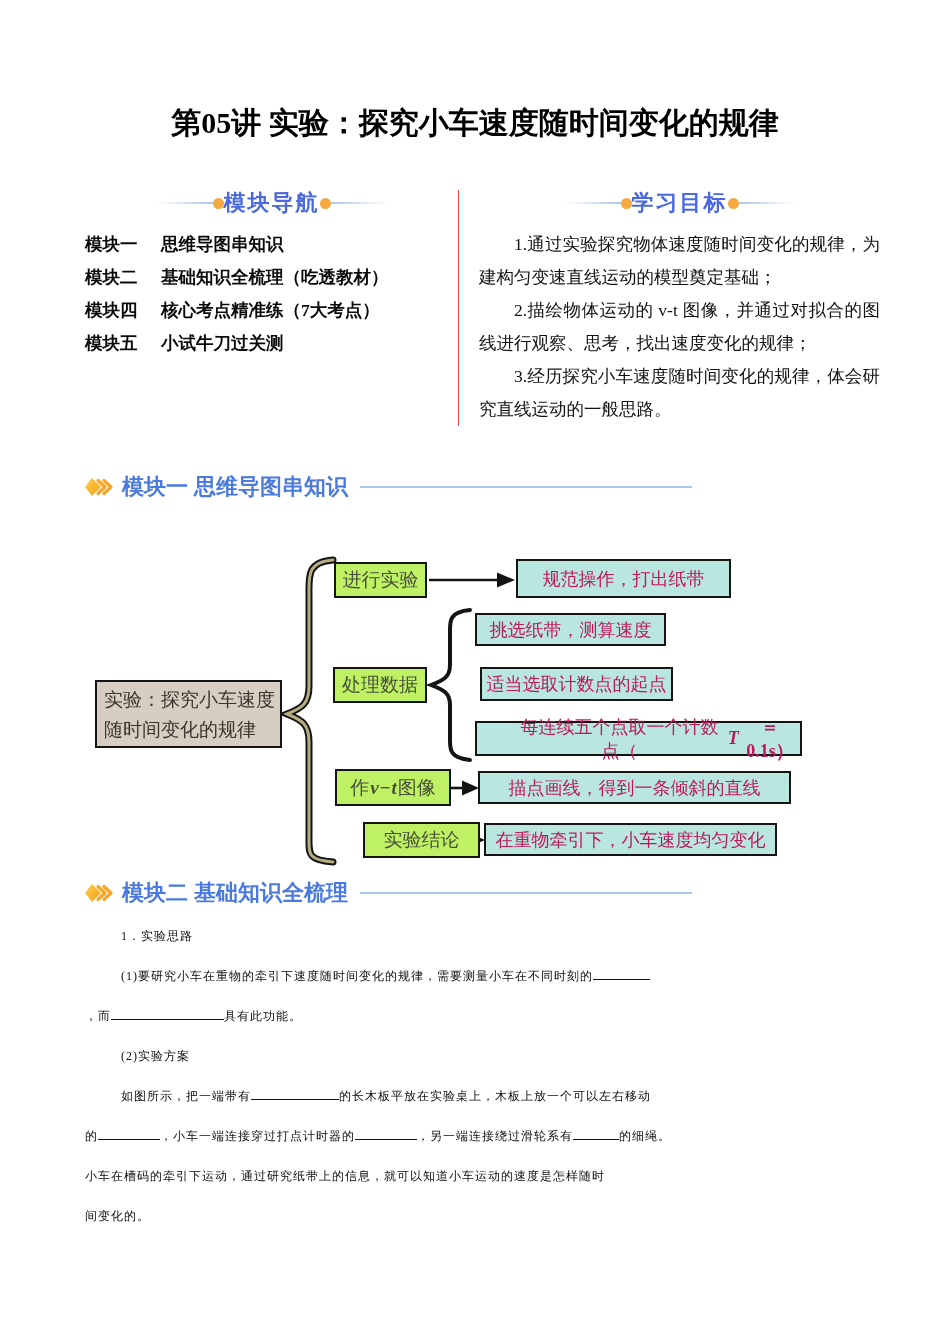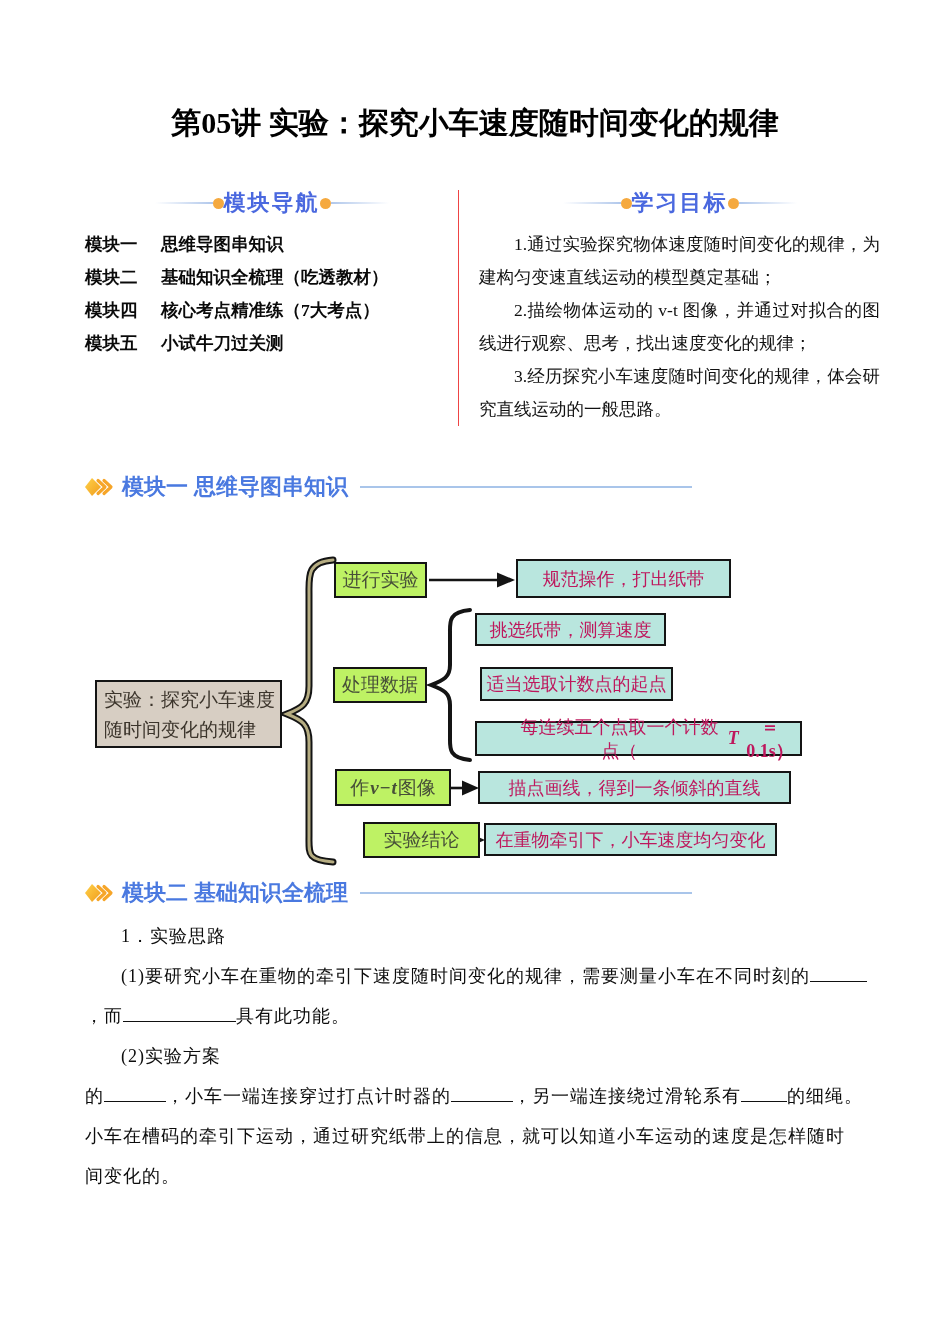--- a/index.html
+++ b/index.html
@@ -52,21 +52,21 @@
   .mm-l1{left:516px;top:9px;width:215px;height:39px;}
   .mm-l2a{left:475px;top:63px;width:191px;height:33px;}
   .mm-l2b{left:480px;top:117px;width:193px;height:34px;}
   .mm-l2c{left:475px;top:171px;width:327px;height:35px;padding-left:35px;}
   .mm-l3{left:478px;top:221px;width:313px;height:33px;}
   .mm-l4{left:484px;top:273px;width:293px;height:33px;}
   .math-it{font-family:"Liberation Serif", serif;font-style:italic;font-weight:bold;padding:0 1px;}
   .math-b{font-family:"Liberation Serif", serif;font-weight:bold;}
 
   
-  .content{position:absolute;top:916px;left:85px;width:800px;font-size:18px;
+  .content{position:absolute;top:916px;left:85px;width:800px;font-size:12px;
            letter-spacing:1px;color:#0d0d0d;}
   .cline{line-height:40px;height:40px;white-space:nowrap;}
   .indent{padding-left:36px;}
   .blank{display:inline-block;height:3px;border-bottom:1.6px solid #111;vertical-align:baseline;}
   .bw1{width:57px;}  .bw2{width:113px;} .bw3{width:88px;}
   .bw4{width:62px;}  .bw5{width:62px;}  .bw6{width:46px;}
 </style>
 </head>
 <body>
 
@@ -192,20 +192,23 @@
 
   <div class="content">
     <div class="cline indent">1．实验思路</div>
     <div class="cline indent">
       <span>(1)要研究小车在重物的牵引下速度随时间变化的规律，需要测量小车在不同时刻的</span><span class="blank bw1"></span>
     </div>
     <div class="cline">
       <span>，而</span><span class="blank bw2"></span><span>具有此功能。</span>
     </div>
     <div class="cline indent">(2)实验方案</div>
+    <div class="cline indent">
+      <span>如图所示，把一端带有</span><span class="blank bw3"></span><span>的长木板平放在实验桌上，木板上放一个可以左右移动</span>
+    </div>
     <div class="cline">
       <span>的</span><span class="blank bw4"></span><span>，小车一端连接穿过打点计时器的</span><span class="blank bw5"></span><span>，另一端连接绕过滑轮系有</span><span class="blank bw6"></span><span>的细绳。</span>
     </div>
     <div class="cline">小车在槽码的牵引下运动，通过研究纸带上的信息，就可以知道小车运动的速度是怎样随时</div>
     <div class="cline">间变化的。</div>
   </div>
 
 </div>
 
 </body></html>

